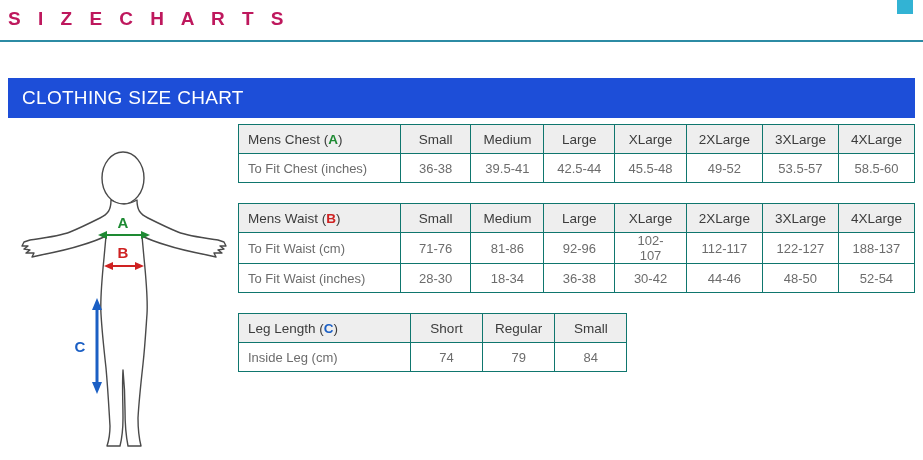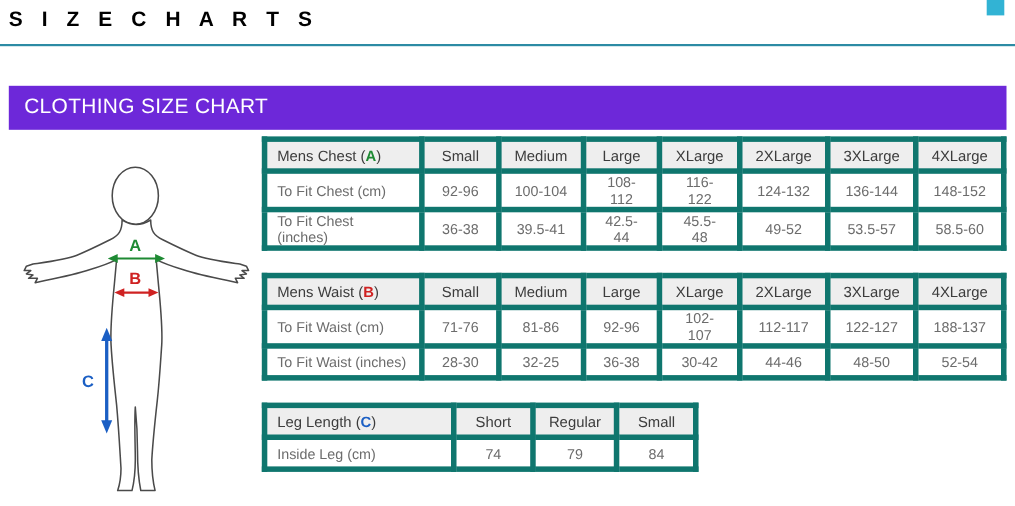--- a/index.html
+++ b/index.html
@@ -18,21 +18,21 @@
   }
   
   .page-title {
     position: absolute;
     left: 8px;
     top: 8px;
     font-family: "Liberation Sans", sans-serif;
     font-size: 19px;
     font-weight: bold;
     letter-spacing: 6px;
-    color: #000000;
+    color: #be185d;
   }
   .title-rule {
     position: absolute;
     left: 0;
     top: 40px;
     width: 923px;
     height: 2px;
     background: #2c8ba4;
   }
   .corner-badge {
@@ -43,21 +43,21 @@
     height: 14px;
     background: #32b3d4;
   }
   
   .chart-header {
     position: absolute;
     left: 8px;
     top: 78px;
     width: 907px;
     height: 40px;
-    background: #6d28d9;
+    background: #1d4ed8;
     color: #ffffff;
     font-size: 19px;
     letter-spacing: 0.3px;
     display: flex;
     align-items: center;
     padding-left: 14px;
     box-sizing: border-box;
   }
   
   .chart-body {
@@ -78,21 +78,21 @@
     padding-top: 6px;
   }
   
   table.size-table {
     border-collapse: collapse;
     table-layout: fixed;
     font-size: 13px;
     color: #6c6c6c;
   }
   table.size-table td {
-    border: 5px solid #0f766e;
+    border: 1px solid #0f766e;
     height: 29px;
     text-align: center;
     vertical-align: middle;
     padding: 0 12px;
     box-sizing: border-box;
   }
   table.size-table td.label {
     text-align: left;
     padding-left: 9px;
   }
@@ -203,30 +203,20 @@
           <td class="label"><span>Mens Chest (</span><span class="letter-a">A</span><span>)</span></td>
           <td>Small</td>
           <td>Medium</td>
           <td>Large</td>
           <td>XLarge</td>
           <td>2XLarge</td>
           <td>3XLarge</td>
           <td>4XLarge</td>
         </tr>
         <tr>
-          <td class="label">To Fit Chest (cm)</td>
-          <td>92-96</td>
-          <td>100-104</td>
-          <td>108-112</td>
-          <td>116-122</td>
-          <td>124-132</td>
-          <td>136-144</td>
-          <td>148-152</td>
-        </tr>
-        <tr>
           <td class="label">To Fit Chest (inches)</td>
           <td>36-38</td>
           <td>39.5-41</td>
           <td>42.5-44</td>
           <td>45.5-48</td>
           <td>49-52</td>
           <td>53.5-57</td>
           <td>58.5-60</td>
         </tr>
       </tbody>
@@ -262,21 +252,21 @@
           <td>81-86</td>
           <td>92-96</td>
           <td>102-107</td>
           <td>112-117</td>
           <td>122-127</td>
           <td>188-137</td>
         </tr>
         <tr>
           <td class="label">To Fit Waist (inches)</td>
           <td>28-30</td>
-          <td>32-25</td>
+          <td>18-34</td>
           <td>36-38</td>
           <td>30-42</td>
           <td>44-46</td>
           <td>48-50</td>
           <td>52-54</td>
         </tr>
       </tbody>
         </table>
 
       <div class="table-gap"></div>

